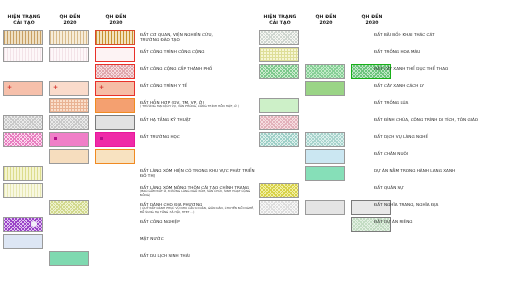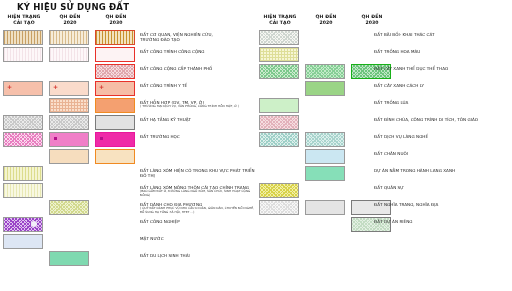--- a/index.html
+++ b/index.html
@@ -80,21 +80,20 @@
   }
   .lbl.sub{font-size:2.9px;line-height:3.8px;color:#333;}
   .lbl.l{left:140px;width:116px;}
   .lbl.r{left:118px;width:138px;}
 </style>
 </head>
 <body>
 
 <div class="sheet">
 
-  <div class="title">KÝ HIỆU SỬ DỤNG ĐẤT</div>
 
   <div class="panel left">
     <div class="col-heads">
       <div class="col-head ch-a">
         <span>HIỆN TRẠNG</span>
         <span class="l2">CẢI TẠO</span>
       </div>
       <div class="col-head ch-b">
         <span>QH ĐẾN</span>
         <span class="l2">2020</span>

